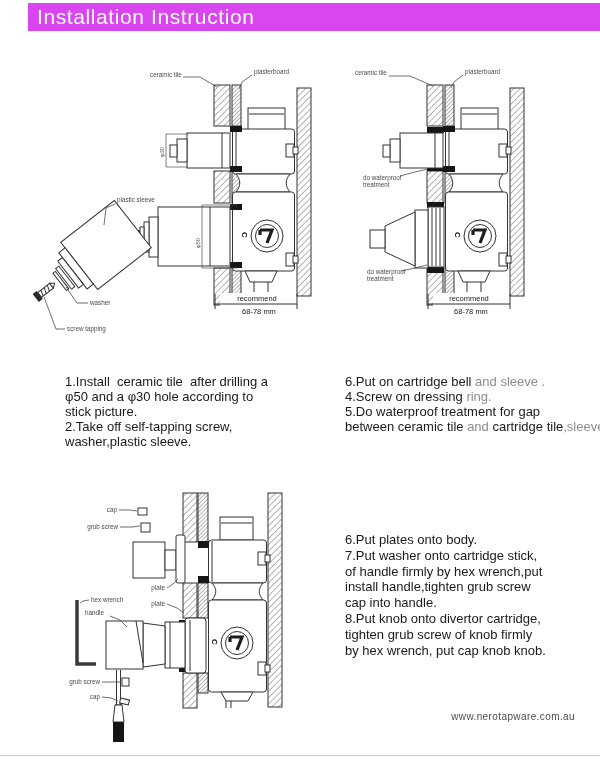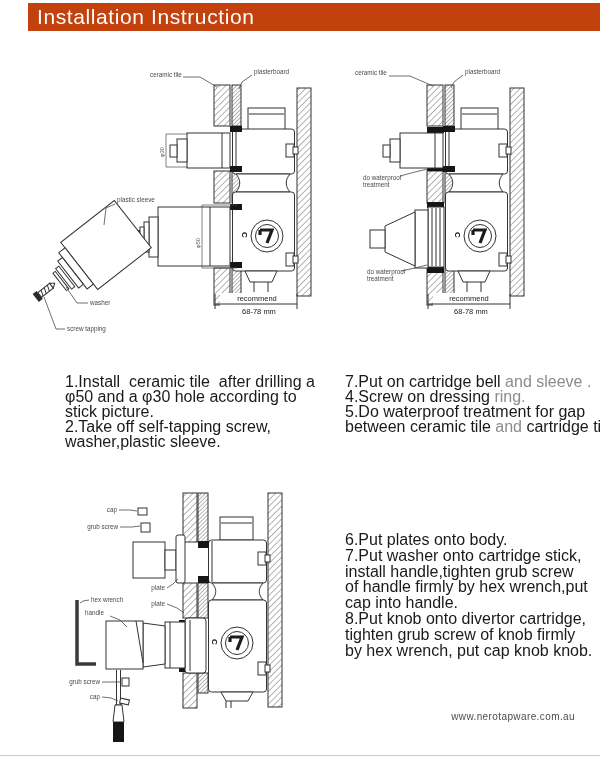--- a/index.html
+++ b/index.html
@@ -1,21 +1,21 @@
 <!DOCTYPE html>
 <html><head>
 <meta charset="utf-8">
 <style>
   html,body{margin:0;padding:0;background:#888;}
   .page{position:relative;width:600px;height:759px;background:#ffffff;overflow:hidden;
         font-family:"Liberation Sans",sans-serif;}
-  .header{position:absolute;left:28px;top:3px;right:0;height:28px;background:#c2410c;}
+  .header{position:absolute;left:28px;top:3px;right:0;height:28px;background:#d946ef;}
   .header-title{color:#fdfdfd;font-size:21px;line-height:28px;padding-left:9px;letter-spacing:0.6px;}
   .diagram{position:absolute;}
-  .steps{position:absolute;font-size:16px;line-height:15px;color:#1a1a1a;}
+  .steps{position:absolute;font-size:13px;line-height:15px;color:#1a1a1a;}
   .steps .line{white-space:pre;}
   .steps-bottom{line-height:15.8px;}
   .muted{color:#8c8c8c;margin-top:36px;}
   .footer-url{position:absolute;top:711px;right:25px;font-size:10px;color:#4d4d4d;letter-spacing:0.4px;}
   .bottom-rule{position:absolute;left:0;right:0;top:755px;border-top:1px solid #cccccc;height:0;}
   
   svg .fw{fill:#ffffff;stroke:#333;stroke-width:1;}
   svg .ln{fill:none;stroke:#333;stroke-width:1;}
   svg .thin{fill:none;stroke:#4a4a4a;stroke-width:0.7;}
   svg .blk{fill:#161616;stroke:none;}
@@ -353,31 +353,31 @@
 
   <div class="steps" style="left:65px;top:374px;width:250px">
     <div class="line">1.Install  ceramic tile  after drilling a</div>
     <div class="line">φ50 and a φ30 hole according to</div>
     <div class="line">stick picture.</div>
     <div class="line">2.Take off self-tapping screw,</div>
     <div class="line">washer,plastic sleeve.</div>
   </div>
 
   <div class="steps" style="left:345px;top:374px;width:255px">
-    <div class="line"><span>7.Put on cartridge bell </span><span class="muted">and sleeve .</span></div>
+    <div class="line"><span>6.Put on cartridge bell </span><span class="muted">and sleeve .</span></div>
     <div class="line"><span>4.Screw on dressing </span><span class="muted">ring.</span></div>
     <div class="line"><span>5.Do waterproof treatment for gap</span></div>
     <div class="line"><span>between ceramic tile </span><span class="muted">and</span><span> cartridge tile</span><span class="muted">,sleeve .</span></div>
   </div>
 
   <div class="steps steps-bottom" style="left:345px;top:532px;width:255px">
     <div class="line">6.Put plates onto body.</div>
     <div class="line">7.Put washer onto cartridge stick,</div>
+    <div class="line">of handle firmly by hex wrench,put</div>
     <div class="line">install handle,tighten grub screw</div>
-    <div class="line">of handle firmly by hex wrench,put</div>
     <div class="line">cap into handle.</div>
     <div class="line">8.Put knob onto divertor cartridge,</div>
     <div class="line">tighten grub screw of knob firmly</div>
     <div class="line">by hex wrench, put cap knob knob.</div>
   </div>
 
   <div class="footer-url">www.nerotapware.com.au</div>
   <div class="bottom-rule"></div>
 
 </div>

